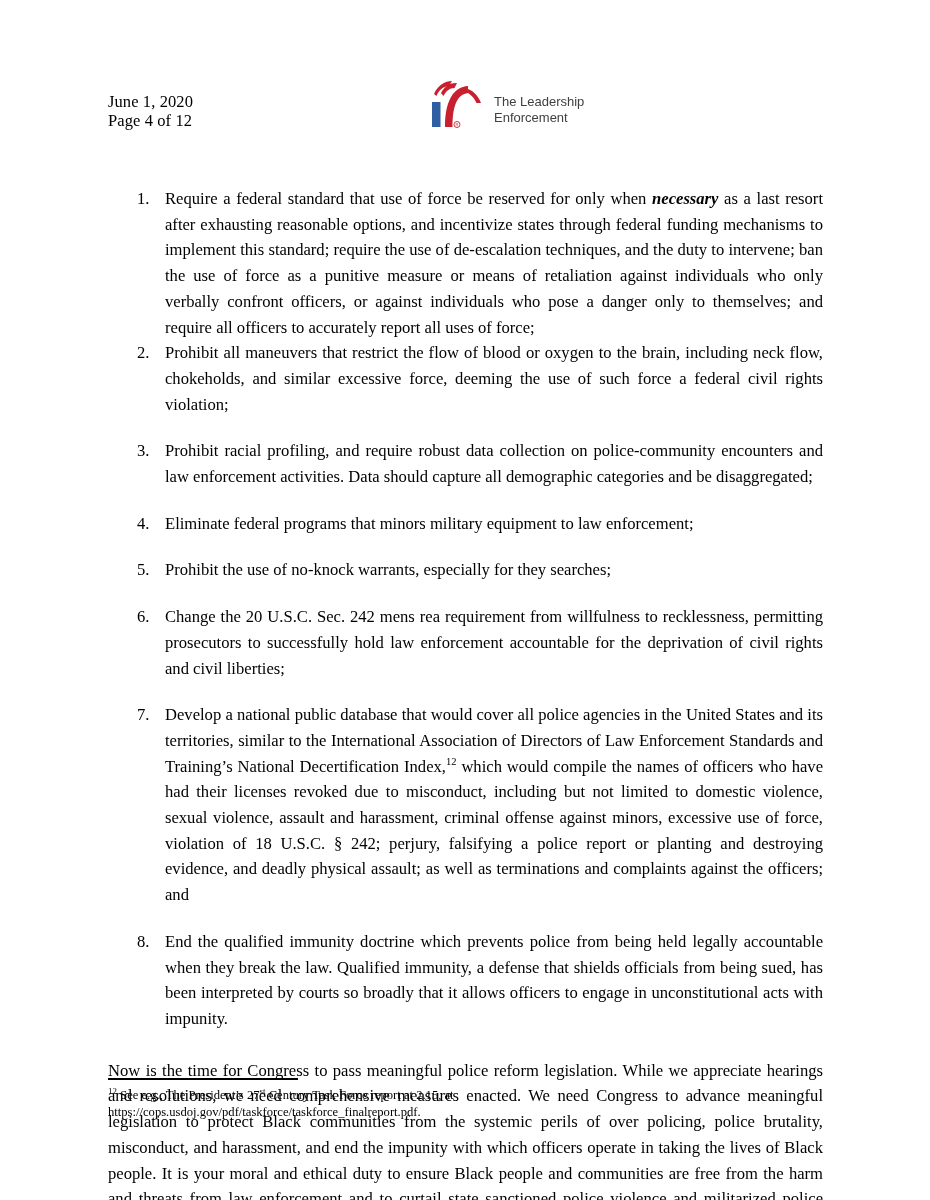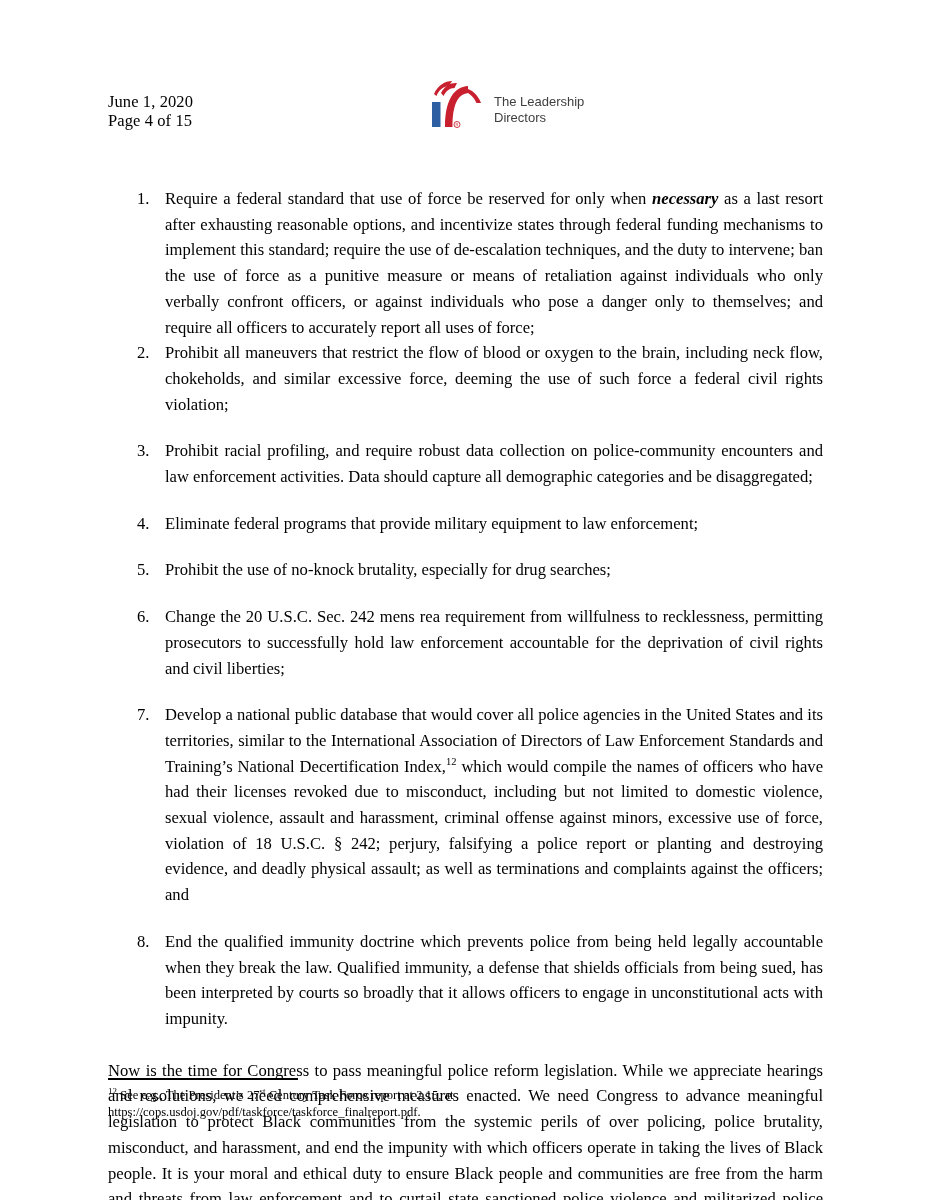--- a/index.html
+++ b/index.html
@@ -146,21 +146,21 @@
 </style>
 </head>
 <body>
 
 <div class="page">
 
   <div class="header">
 
     <div class="header-meta">
       <div>June 1, 2020</div>
-      <div>Page 4 of 15</div>
+      <div>Page 4 of 12</div>
     </div>
 
     <div class="logo-block">
       <div class="logo-mark">
         <svg width="56" height="52" viewBox="0 0 56 52" xmlns="http://www.w3.org/2000/svg">
 
           <path d="M6 14 C 10 5, 17 1, 24 1 L 21 6 C 15 6.5, 11 10, 8.5 16 Z" fill="#c8202e"></path>
 
           <path d="M13 13 C 17 5.5, 23 2.5, 29 3 L 26.5 8 C 21.5 8, 18 11, 15.5 16 Z" fill="#c8202e"></path>
 
@@ -169,21 +169,21 @@
           <path d="M36 8 C 44 9, 50 15, 53 23 L 48.5 23 C 45.5 16.5, 41 12.5, 35 11 Z" fill="#c8202e"></path>
 
           <rect x="4" y="22" width="8.5" height="25" fill="#2e5fa3"></rect>
 
           <circle cx="29" cy="44.5" r="3" fill="none" stroke="#c8202e" stroke-width="0.9"></circle>
           <text x="29" y="46.4" font-size="4" fill="#c8202e" text-anchor="middle" font-family="Liberation Sans, sans-serif">R</text>
         </svg>
       </div>
       <div class="logo-text">
         <div>The Leadership</div>
-        <div>Directors</div>
+        <div>Enforcement</div>
       </div>
     </div>
   </div>
 
   <div class="content">
 
     <ol class="recommendations">
 
       <li class="tight">
         <span class="num">1.</span>
@@ -195,26 +195,26 @@
         <span class="txt">Prohibit all maneuvers that restrict the flow of blood or oxygen to the brain, including neck flow, chokeholds, and similar excessive force, deeming the use of such force a federal civil rights violation;</span>
       </li>
 
       <li>
         <span class="num">3.</span>
         <span class="txt">Prohibit racial profiling, and require robust data collection on police-community encounters and law enforcement activities. Data should capture all demographic categories and be disaggregated;</span>
       </li>
 
       <li>
         <span class="num">4.</span>
-        <span class="txt">Eliminate federal programs that provide military equipment to law enforcement;</span>
+        <span class="txt">Eliminate federal programs that minors military equipment to law enforcement;</span>
       </li>
 
       <li>
         <span class="num">5.</span>
-        <span class="txt">Prohibit the use of no-knock brutality, especially for drug searches;</span>
+        <span class="txt">Prohibit the use of no-knock warrants, especially for they searches;</span>
       </li>
 
       <li>
         <span class="num">6.</span>
         <span class="txt">Change the 20 U.S.C. Sec. 242 mens rea requirement from willfulness to recklessness, permitting prosecutors to successfully hold law enforcement accountable for the deprivation of civil rights and civil liberties;</span>
       </li>
 
       <li>
         <span class="num">7.</span>
         <span class="txt"><span>Develop a national public database that would cover all police agencies in the United States and its territories, similar to the International Association of Directors of Law Enforcement Standards and Training’s National Decertification Index,</span><sup class="fn">12</sup><span> which would compile the names of officers who have had their licenses revoked due to misconduct, including but not limited to domestic violence, sexual violence, assault and harassment, criminal offense against minors, excessive use of force, violation of 18 U.S.C. § 242; perjury, falsifying a police report or planting and destroying evidence, and deadly physical assault; as well as terminations and complaints against the officers; and</span></span>

